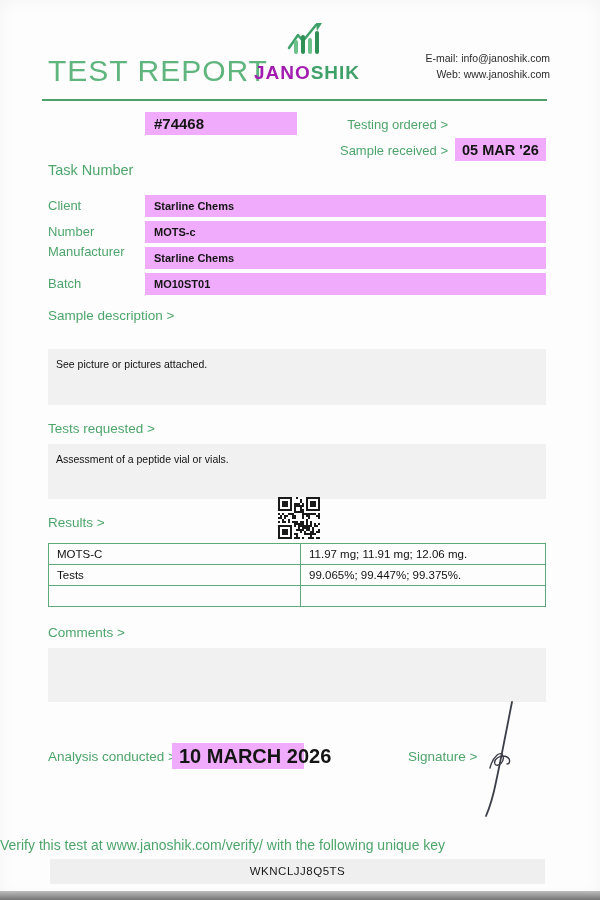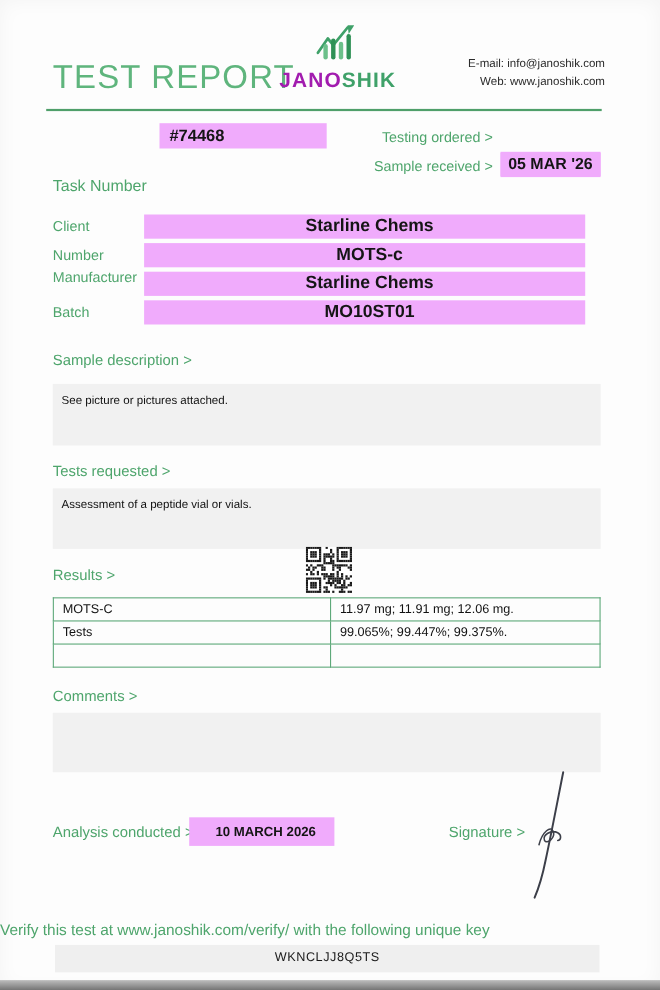--- a/index.html
+++ b/index.html
@@ -27,36 +27,36 @@
 
   .task-label { left:48px; top:130px; font-size:14.5px;margin-top:32px; }
   .task-field { left:145px; top:112px; width:152px; height:23px; line-height:23px; padding-left:9px; font-size:15px; }
 
   .ord-label { left:320px; top:117px; width:128px; text-align:right; font-size:13px; }
   .ord-field { left:455px; top:102px; width:91px; height:22px; line-height:22px; padding-left:7px; font-size:14.5px;margin-top:36px; }
   .rec-label { left:320px; top:143px; width:128px; text-align:right; font-size:13px; }
   .rec-field { left:455px; top:139px; width:91px; height:22px; line-height:22px; padding-left:7px; font-size:14.5px; }
 
   .info-label { left:48px; font-size:13px; }
-  .info-field { left:131px; width:401px; height:22px; line-height:22px; padding-left:9px; font-size:16px;text-align:center; }
+  .info-field { left:145px; width:401px; height:22px; line-height:22px; padding-left:9px; font-size:11px; }
 
   .sec-label { left:48px; font-size:13.5px; }
   .sec-box { left:48px; width:498px; background:#f1f1f1; font-size:10.5px; color:#111; padding:9px 8px; }
 
   .qr { left:278px; top:497px; width:43px; height:43px; }
 
   .results-table { left:48px; top:543px; width:498px; border-collapse:collapse; table-layout:fixed; }
   .results-table td {
     border:1px solid #5ea97a; height:21px; font-size:11.5px; color:#111;
     padding:0 0 0 8px; vertical-align:middle; white-space:nowrap; overflow:hidden;
   }
   .results-table col.c1 { width:252px; }
 
   .analysis-label { left:48px; top:749px; font-size:13.5px; }
-  .analysis-field { left:172px; top:743px; width:132px; height:26px; line-height:26px; padding-left:7px; font-size:12px; overflow:visible;text-align:center; }
+  .analysis-field { left:172px; top:743px; width:132px; height:26px; line-height:26px; padding-left:7px; font-size:20px; overflow:visible;text-align:center; }
   .sig-label { left:408px; top:749px; font-size:13.5px; }
   .sig-svg { left:466px; top:698px; }
 
   .verify-text { left:0; top:837px; width:596px; text-align:left; font-size:14px; }
   .key-box { left:50px; top:859px; width:495px; height:25px; background:#efefef; text-align:center;
              line-height:25px; font-size:11.5px; letter-spacing:0.5px; color:#1a1a1a; font-weight:400; }
 
   .bottom-bar { left:0; top:891px; width:600px; height:9px; background:linear-gradient(#bdbdbd,#757575); }
 </style>
 </head>
@@ -109,21 +109,21 @@
 
   <div class="abs green info-label" style="top:224px">Number</div>
   <div class="abs field info-field" style="top:221px">MOTS-c</div>
 
   <div class="abs green info-label" style="top:244px">Manufacturer</div>
   <div class="abs field info-field" style="top:247px">Starline Chems</div>
 
   <div class="abs green info-label" style="top:276px">Batch</div>
   <div class="abs field info-field" style="top:273px">MO10ST01</div>
 
-  <div class="abs green sec-label" style="top:320px">Sample description &gt;</div>
+  <div class="abs green sec-label" style="top:308px">Sample description &gt;</div>
   <div class="abs sec-box" style="top:349px; height:56px">See picture or pictures attached.</div>
 
   <div class="abs green sec-label" style="top:421px">Tests requested &gt;</div>
   <div class="abs sec-box" style="top:444px; height:55px">Assessment of a peptide vial or vials.</div>
 
   <div class="abs green sec-label" style="top:515px">Results &gt;</div>
   <div class="abs qr"><svg width="42" height="42" viewBox="0 0 42 42">
         <rect width="42" height="42" fill="#fff"></rect>
         <rect x="0" y="0" width="2" height="2" fill="#1a1a1a"></rect>
         <rect x="2" y="0" width="2" height="2" fill="#1a1a1a"></rect>

